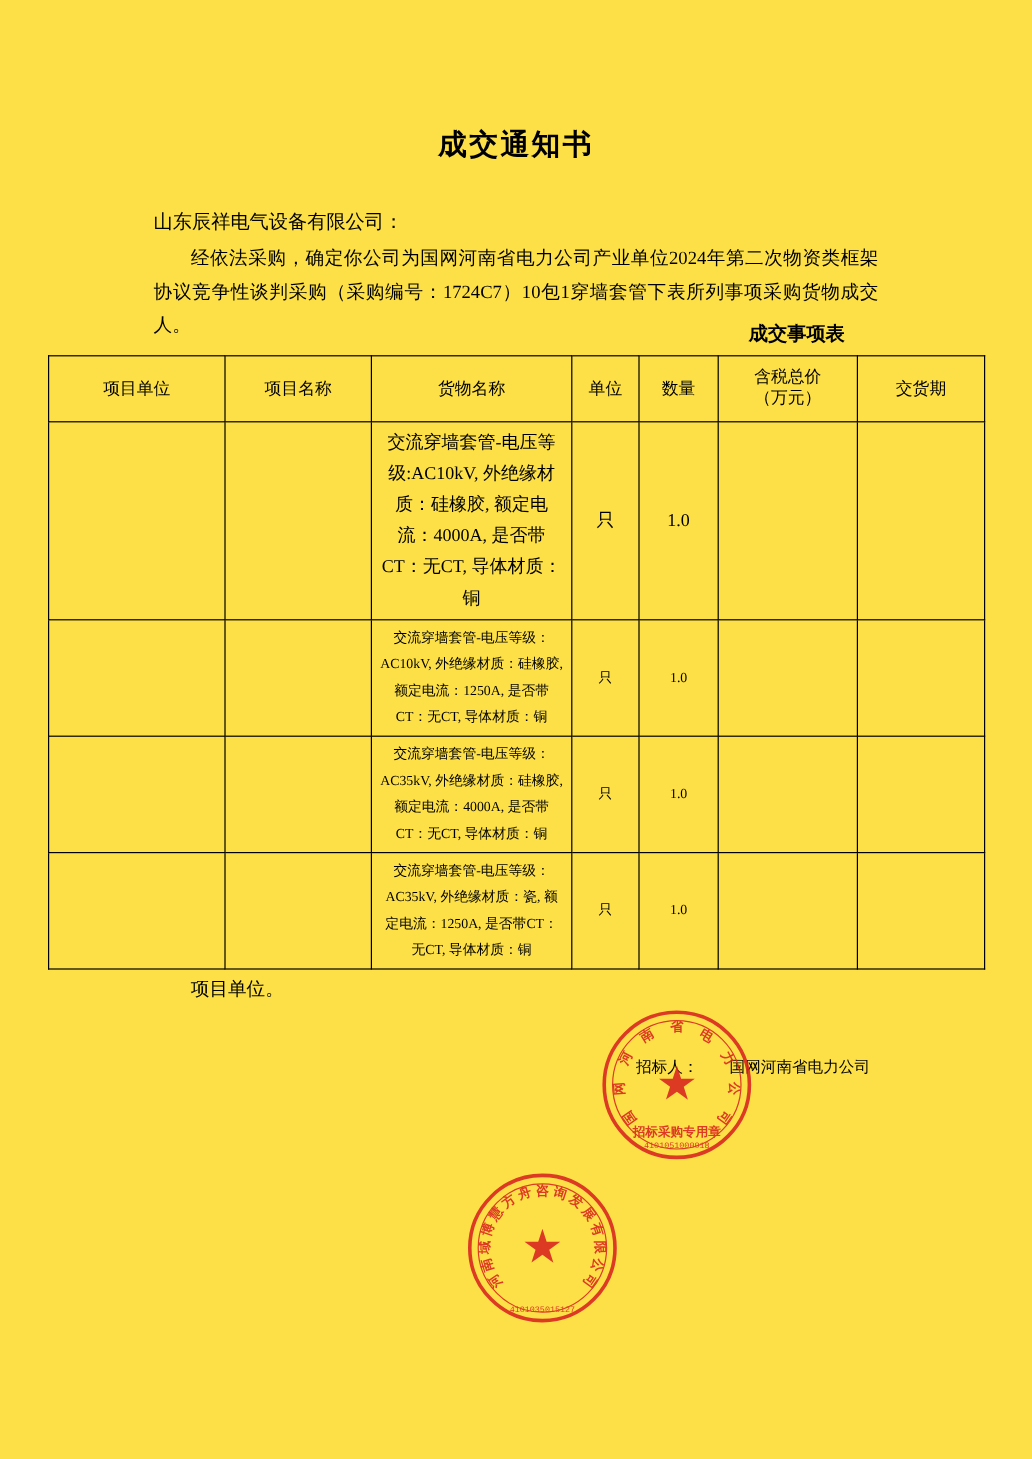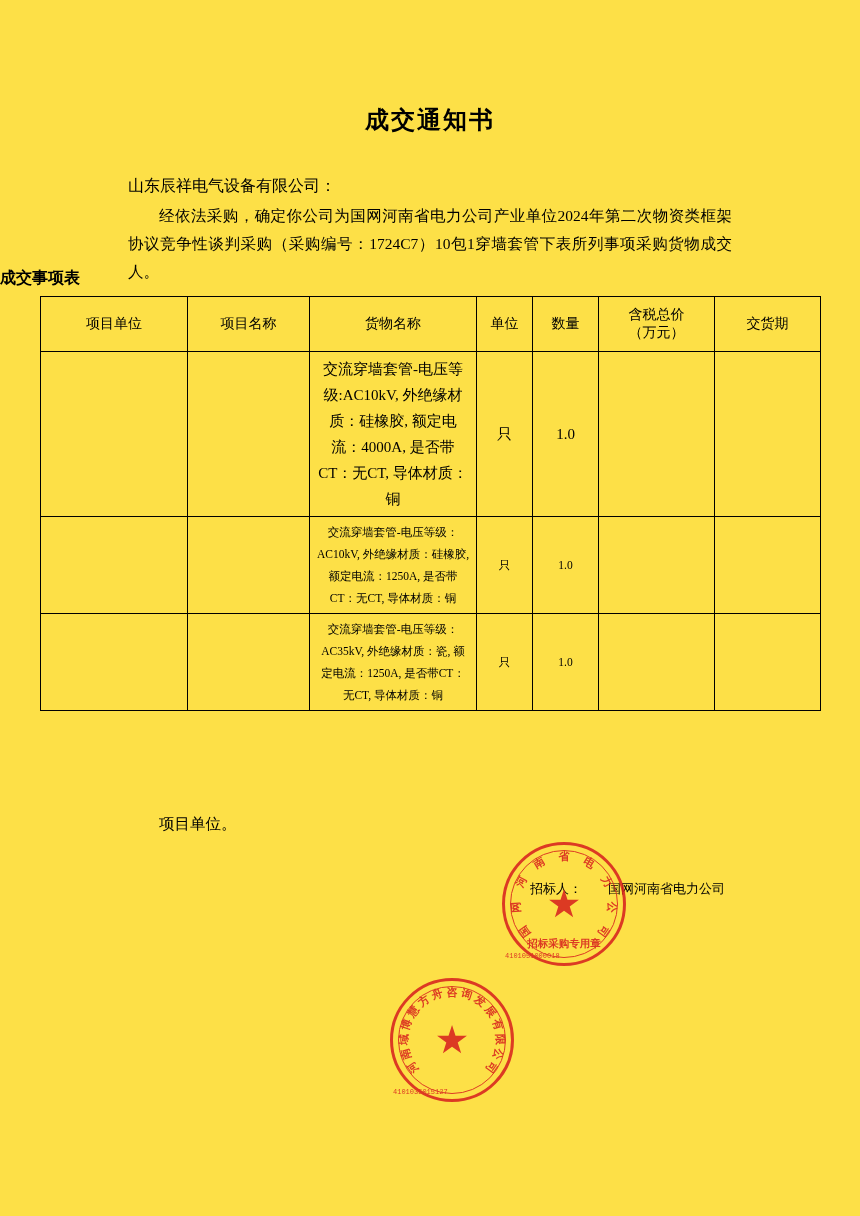--- a/index.html
+++ b/index.html
@@ -47,21 +47,21 @@
     font-size: 15.5px;
     line-height: 28px;
     text-align: justify;
     text-indent: 31px;
   }
   .table-title {
     position: absolute;
     top: 268px;
     left: 0;
     width: 704px;
-    text-align: left;
+    text-align: right;
     font-size: 16px;
     font-weight: bold;
   }
   table.items {
     position: absolute;
     top: 296px;
     left: 40px;
     width: 780px;
     border-collapse: collapse;
     table-layout: fixed;
@@ -182,21 +182,21 @@
     width: 100%;
     text-align: center;
     font-size: 10.5px;
     font-weight: bold;
   }
   .seal .code-text {
     position: absolute;
     left: 0;
     bottom: 3px;
     width: 100%;
-    text-align: left;
+    text-align: center;
     font-size: 7px;
     font-family: "Liberation Mono", monospace;
   }
 </style>
 </head>
 <body>
 
 <div class="page">
 
   <div class="doc-title">成交通知书</div>
@@ -238,20 +238,29 @@
         <td class="cell-desc">交流穿墙套管-电压等级:AC10kV, 外绝缘材质：硅橡胶, 额定电流：4000A, 是否带CT：无CT, 导体材质：铜</td>
         <td>只</td>
         <td>1.0</td>
         <td></td>
         <td></td>
       </tr>
       <tr class="row-rest">
         <td></td>
         <td></td>
         <td class="cell-desc">交流穿墙套管-电压等级：AC10kV, 外绝缘材质：硅橡胶, 额定电流：1250A, 是否带CT：无CT, 导体材质：铜</td>
+        <td>只</td>
+        <td>1.0</td>
+        <td></td>
+        <td></td>
+      </tr>
+      <tr class="row-rest">
+        <td></td>
+        <td></td>
+        <td class="cell-desc">交流穿墙套管-电压等级：AC35kV, 外绝缘材质：硅橡胶, 额定电流：4000A, 是否带CT：无CT, 导体材质：铜</td>
         <td>只</td>
         <td>1.0</td>
         <td></td>
         <td></td>
       </tr>
       <tr class="row-rest">
         <td></td>
         <td></td>
         <td class="cell-desc">交流穿墙套管-电压等级：AC35kV, 外绝缘材质：瓷, 额定电流：1250A, 是否带CT：无CT, 导体材质：铜</td>
         <td>只</td>

